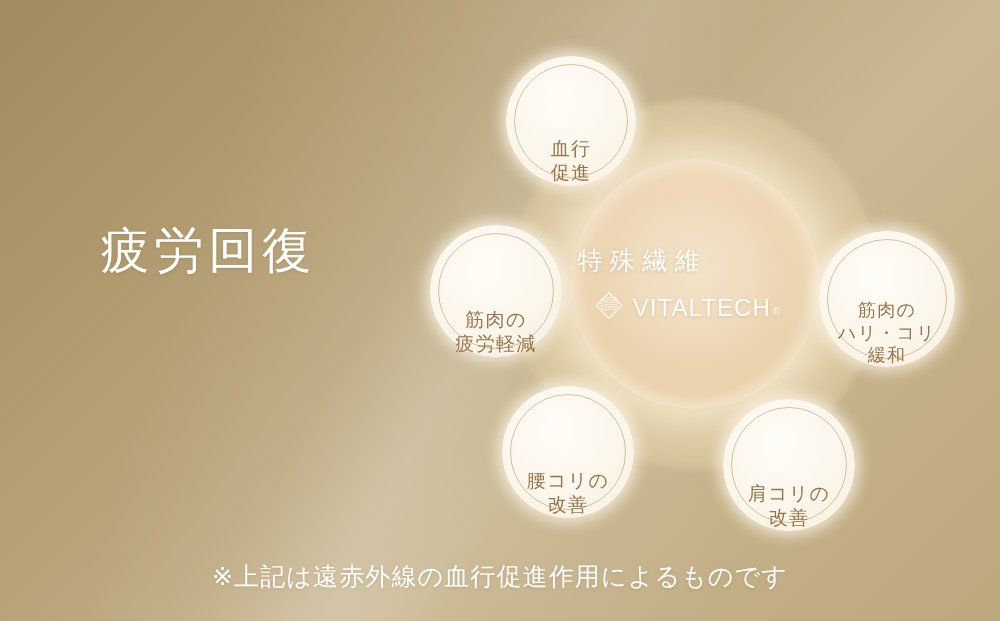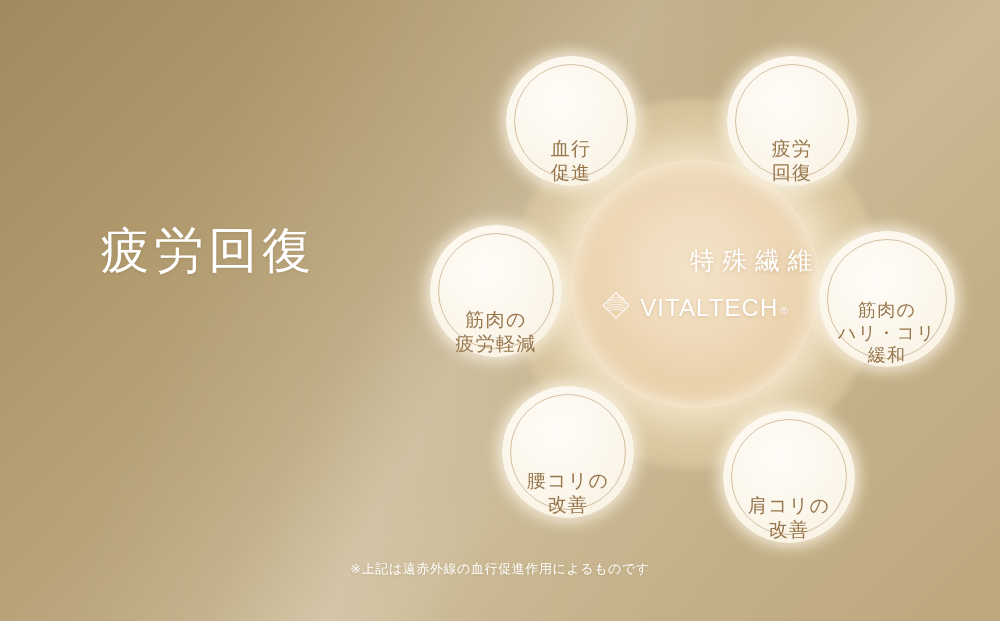--- a/index.html
+++ b/index.html
@@ -127,23 +127,23 @@
     border-radius: 50%;
     background: radial-gradient(circle at 50% 50%,
       rgba(255,255,255,0) 62%,
       rgba(255,250,240,0.55) 85%,
       rgba(255,252,245,0.25) 95%,
       rgba(255,255,255,0) 100%);
   }
 
   .orb-content {
     position: absolute;
-    left: 0; right: 0; top: 50%;
+    left: 0; right: 15px; top: 50%;
     transform: translateY(-50%);
-    text-align: right;
+    text-align: left;
     z-index: 3;
   }
 
   .orb-title {
     color: #ffffff;
     font-size: 25px;
     letter-spacing: 0.30em;
     text-indent: 0.30em;
     font-weight: 500;
     text-shadow: 0 1px 4px rgba(176,138,88,0.40);
@@ -205,33 +205,33 @@
     text-align: center;
     white-space: pre-line;
   }
 
   
   .b-kekko   { left: 76px;  top: 18px;  width: 130px; height: 130px; }
   .b-hirou   { left: 297px; top: 18px;  width: 130px; height: 130px; }
   .b-kinniku { left: 0px;   top: 187px; width: 132px; height: 132px; }
   .b-hari    { left: 389px; top: 193px; width: 136px; height: 136px; }
   .b-koshi   { left: 72px;  top: 348px; width: 132px; height: 132px; }
-  .b-kata    { left: 293px; top: 373px; width: 132px; height: 132px; }
+  .b-kata    { left: 293px; top: 361px; width: 132px; height: 132px; }
 
   .b-hari .bubble-label { font-size: 18px; line-height: 1.26; }
 
   
   .footnote {
     position: absolute;
     left: 0;
     right: 0;
     top: 560px;
     text-align: center;
     color: #ffffff;
-    font-size: 13px;
+    font-size: 25px;
     letter-spacing: 0.045em;
     text-shadow: 0 1px 3px rgba(130,108,68,0.22);
   }
 </style>
 </head>
 <body>
 
 <div id="banner">
 
   <div class="headline">
@@ -267,24 +267,20 @@
           </span>
         </div>
       </div>
     </div>
 
     <div class="bubble b-kekko">
       <span class="bubble-label">血行
 促進</span>
     </div>
 
-    <div class="bubble b-hirou">
-      <span class="bubble-label">疲労
-回復</span>
-    </div>
 
     <div class="bubble b-kinniku">
       <span class="bubble-label">筋肉の
 疲労軽減</span>
     </div>
 
     <div class="bubble b-hari">
       <span class="bubble-label">筋肉の
 ハリ・コリ
 緩和</span>

